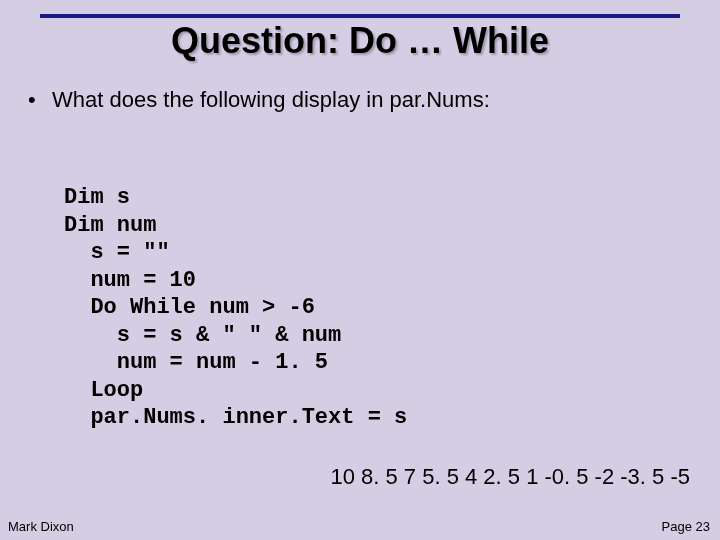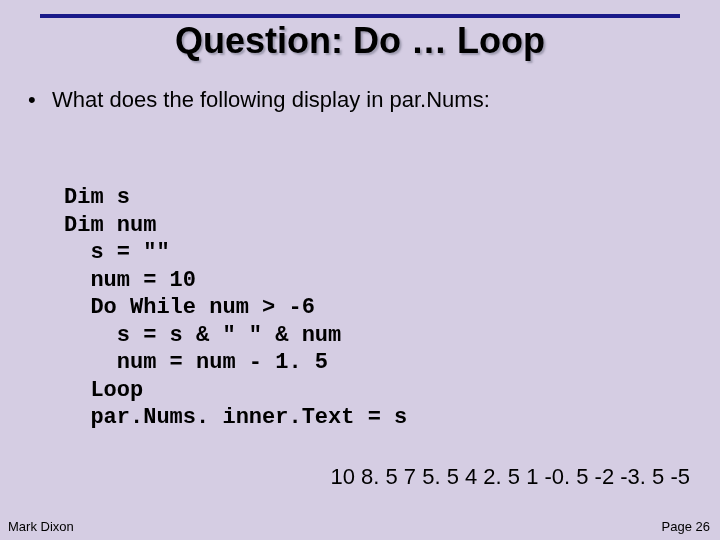--- a/index.html
+++ b/index.html
@@ -75,32 +75,32 @@
     bottom: 6px;
     font-size: 13px;
     color: #000;
   }
 </style>
 </head>
 <body>
 
 <div class="rule"></div>
 
-<div class="title">Question: Do … Loop</div>
+<div class="title">Question: Do … While</div>
 
 <div class="bullet-block">
   <span class="dot">•</span><span>What does the following display in par.Nums:</span>
 </div>
 
 <div class="code">Dim s
 Dim num
   s = ""
   num = 10
   Do While num &gt; -6
     s = s &amp; " " &amp; num
     num = num - 1. 5
   Loop
   par.Nums. inner.Text = s</div>
 
 <div class="answer">10 8. 5 7 5. 5 4 2. 5 1 -0. 5 -2 -3. 5 -5</div>
 
 <div class="footer-left">Mark Dixon</div>
-<div class="footer-right">Page 26</div>
+<div class="footer-right">Page 23</div>
 
 </body></html>

